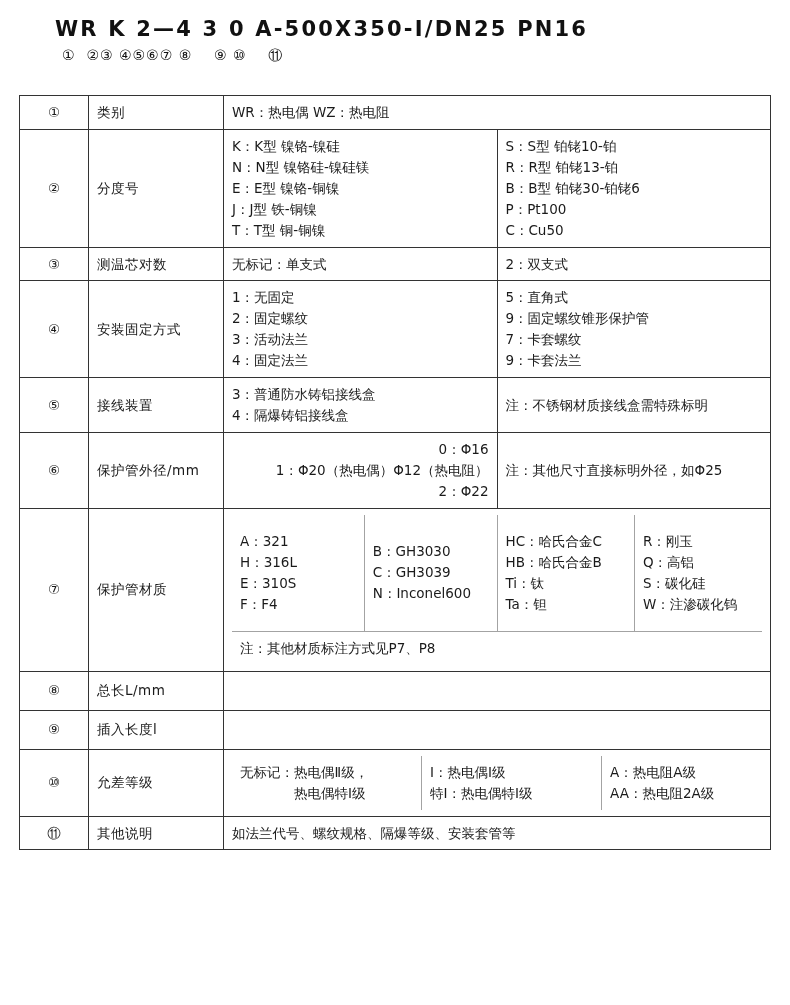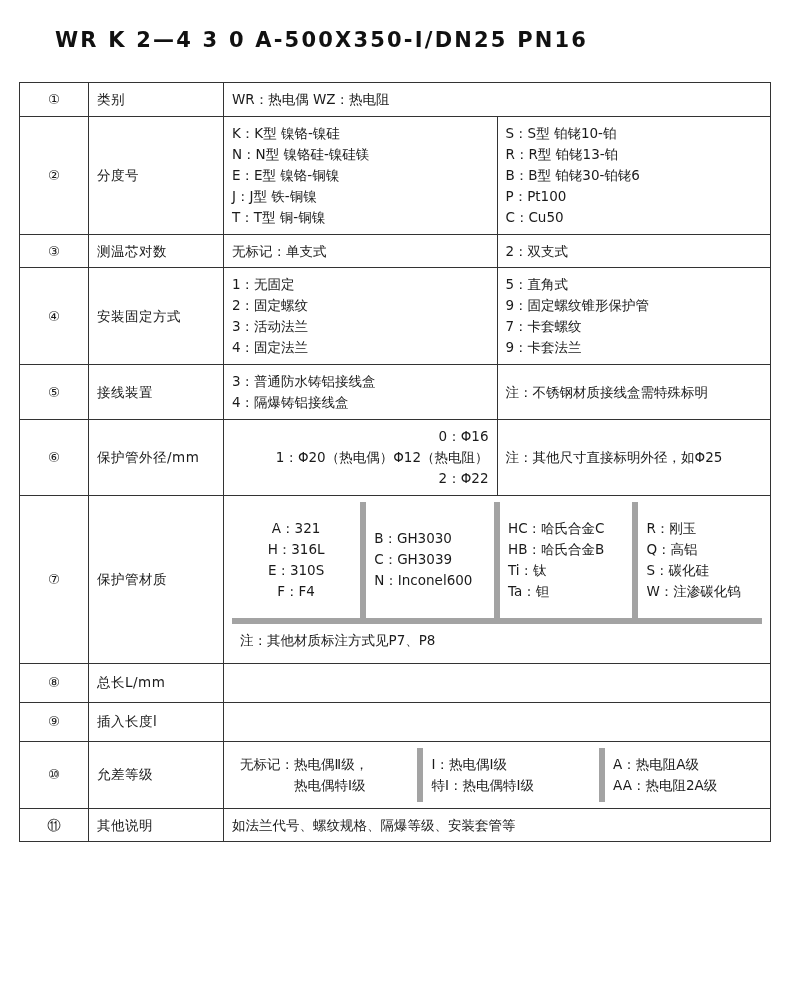--- a/index.html
+++ b/index.html
@@ -9,21 +9,21 @@
   }
   body {
     width: 790px;
     height: 1005px;
     font-family: "DejaVu Sans", "Liberation Sans", sans-serif;
     color: #1a1a1a;
     position: relative;
     overflow: hidden;
   }
   .code-header {
-    padding: 28px 0 0 0;
+    padding: 17px 0 0 0;
     text-align: left;
   }
   .code-line {
     font-size: 21px;
     letter-spacing: 2.2px;
     font-weight: bold;
     margin-left: 55px;
     white-space: pre;
     color: #111;
   }
@@ -58,37 +58,38 @@
     text-align: left;
     letter-spacing: 0.5px;
   }
   td.val {
     text-align: left;
   }
   .nowrapline { white-space: nowrap; text-align: right; }
   td.nopad { padding: 0; }
   .subrow-wrap { width: 100%; border-collapse: collapse; table-layout: fixed; }
   .subrow-wrap > tbody > tr > td {
-    border: 6px solid #a3a3a3;
+    border: 1px solid #a3a3a3;
     padding: 6px 8px;
     font-size: 13.5px;
     line-height: 1.55;
   }
   .subrow-wrap > tbody > tr > td.b-none-l { border-left: none; }
   .subrow-wrap > tbody > tr > td.b-none-r { border-right: none; }
   .subrow-wrap > tbody > tr > td.b-none-t { border-top: none; }
   .subrow-wrap > tbody > tr > td.b-none-b { border-bottom: none; }
   .cell-pad { padding: 6px 10px; }
-  .tall { height: 104px; text-align: center; }
+  .tall { height: 104px; }
 </style>
 </head>
 <body>
 
 <div class="code-header">
   <div class="code-line">WR K 2—4 3 0 A-500X350-Ⅰ/DN25 PN16</div>
+  <div class="circle-row">①  ②③ ④⑤⑥⑦ ⑧    ⑨ ⑩    ⑪</div>
 </div>
 
 <table class="spec">
   <tbody>
 
     <tr>
       <td class="idx">①</td>
       <td class="cat">类别</td>
       <td class="val" colspan="2">
         <div>WR：热电偶       WZ：热电阻</div>

